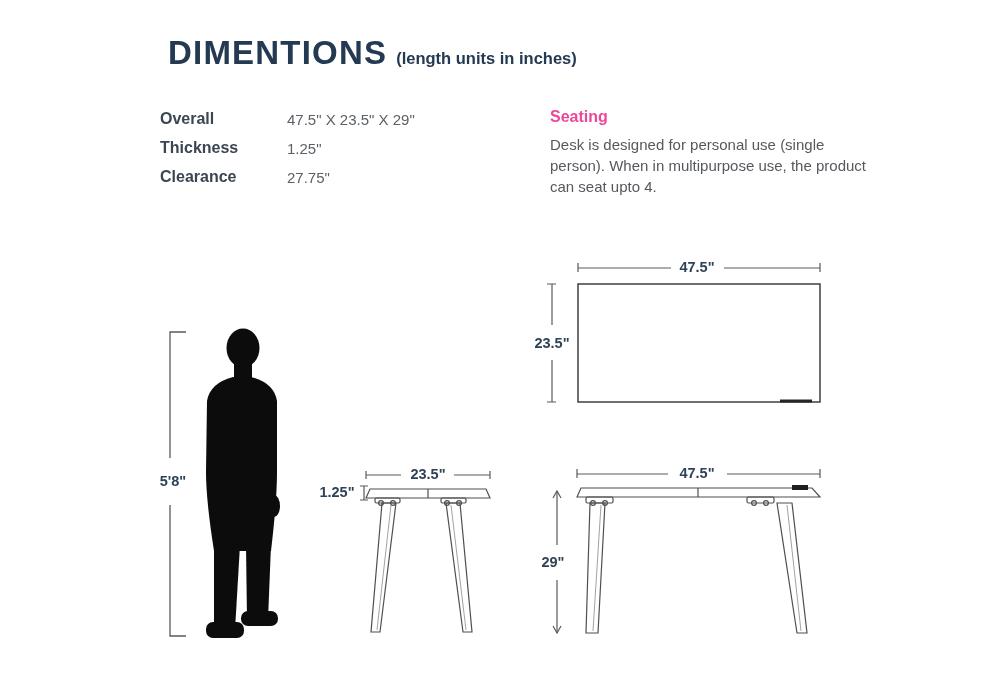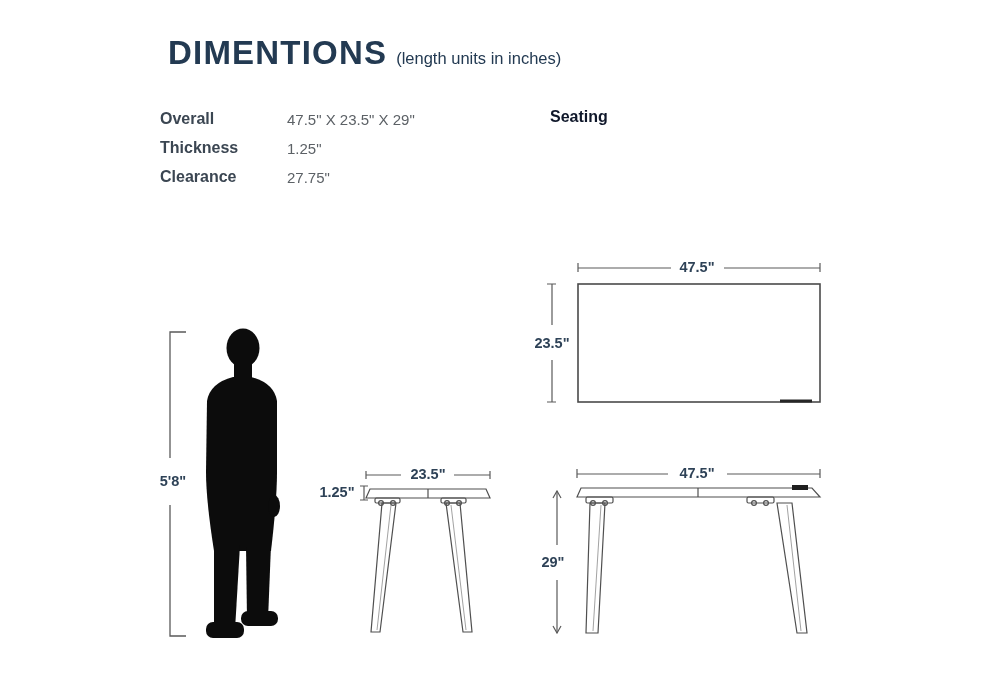--- a/index.html
+++ b/index.html
@@ -13,32 +13,32 @@
   
   .hdr{
     position:absolute;left:168px;top:34px;
     display:flex;align-items:baseline;gap:9px;
     color:#233a52;
   }
   .hdr h1{
     margin:0;font-size:33px;font-weight:700;letter-spacing:1.2px;
     color:#233a52;
   }
-  .hdr .sub{font-size:16.5px;font-weight:400;color:#233a52;}
+  .hdr .sub{font-size:16.5px;font-weight:700;color:#233a52;}
   
   .specs{
     position:absolute;left:160px;top:110px;
     display:grid;grid-template-columns:127px auto;row-gap:11px;
     font-size:16px;
   }
   .specs .lab{font-weight:700;color:#3b4652;}
   .specs .val{font-weight:400;color:#5c6166;font-size:15px;padding-top:1px;}
   
   .seating{position:absolute;left:550px;top:108px;width:330px;}
-  .seating h2{margin:0 0 8px 0;font-size:16px;font-weight:700;color:#0f172a;}
+  .seating h2{margin:0 0 8px 0;font-size:16px;font-weight:700;color:#ec4899;}
   .seating p{margin:0;font-size:15px;line-height:1.4;color:#55595e;width:322px;}
   
   svg.art{position:absolute;left:0;top:0;}
   .dimlab{
     position:absolute;
     transform:translate(-50%,-50%);
     font-size:14.5px;font-weight:700;color:#2e4257;
     white-space:nowrap;background:transparent;
   }
 </style>
@@ -56,20 +56,21 @@
     <div class="lab">Overall</div>
     <div class="val">47.5" X 23.5" X 29"</div>
     <div class="lab">Thickness</div>
     <div class="val">1.25"</div>
     <div class="lab">Clearance</div>
     <div class="val">27.75"</div>
   </div>
 
   <div class="seating">
     <h2>Seating</h2>
+    <p>Desk is designed for personal use (single person). When in multipurpose use, the product can seat upto 4.</p>
   </div>
 
   <svg class="art" viewBox="0 0 1000 675" width="1000" height="675" aria-hidden="true">
 
     <g stroke="#5a5a5a" stroke-width="1.3" fill="none">
       <path d="M186,332 H170 V458 M170,505 V636 H186"></path>
     </g>
 
     <g fill="#0c0c0c" stroke="none">
       <ellipse cx="243" cy="348" rx="16.5" ry="19.5"></ellipse>

